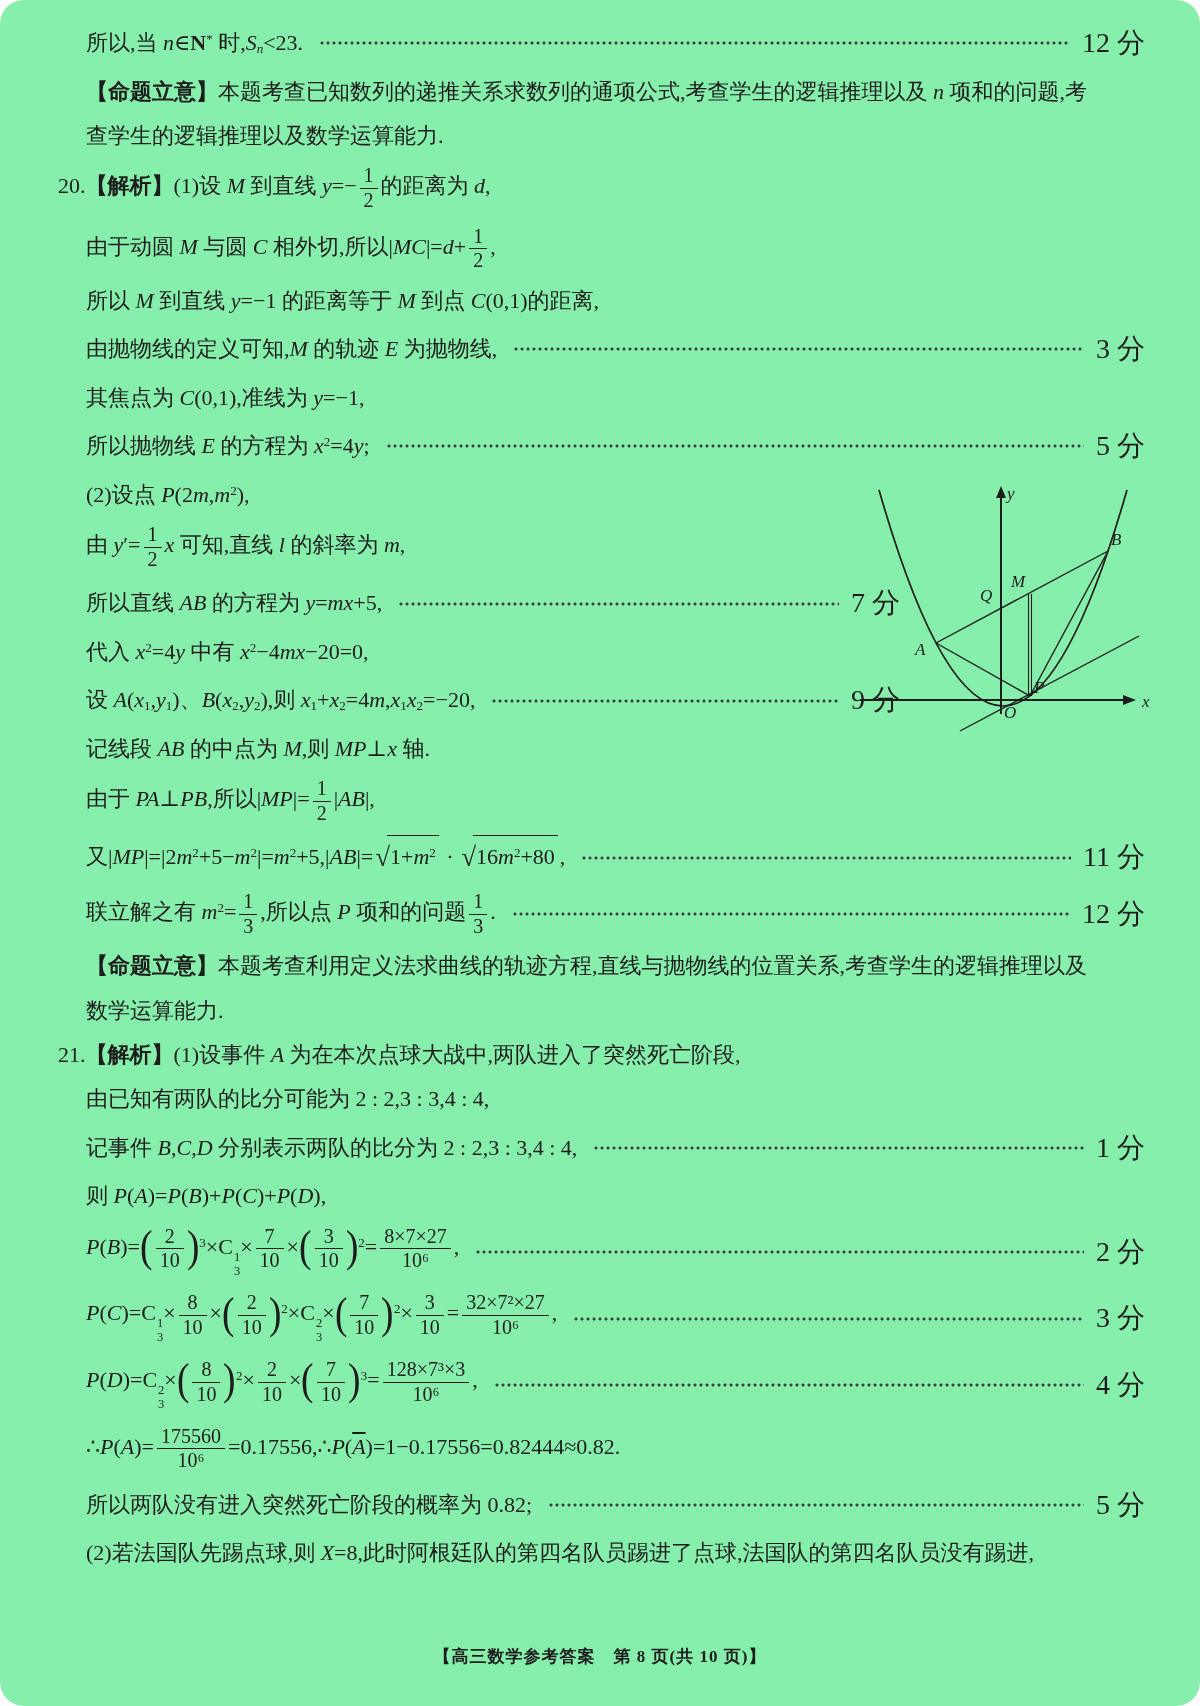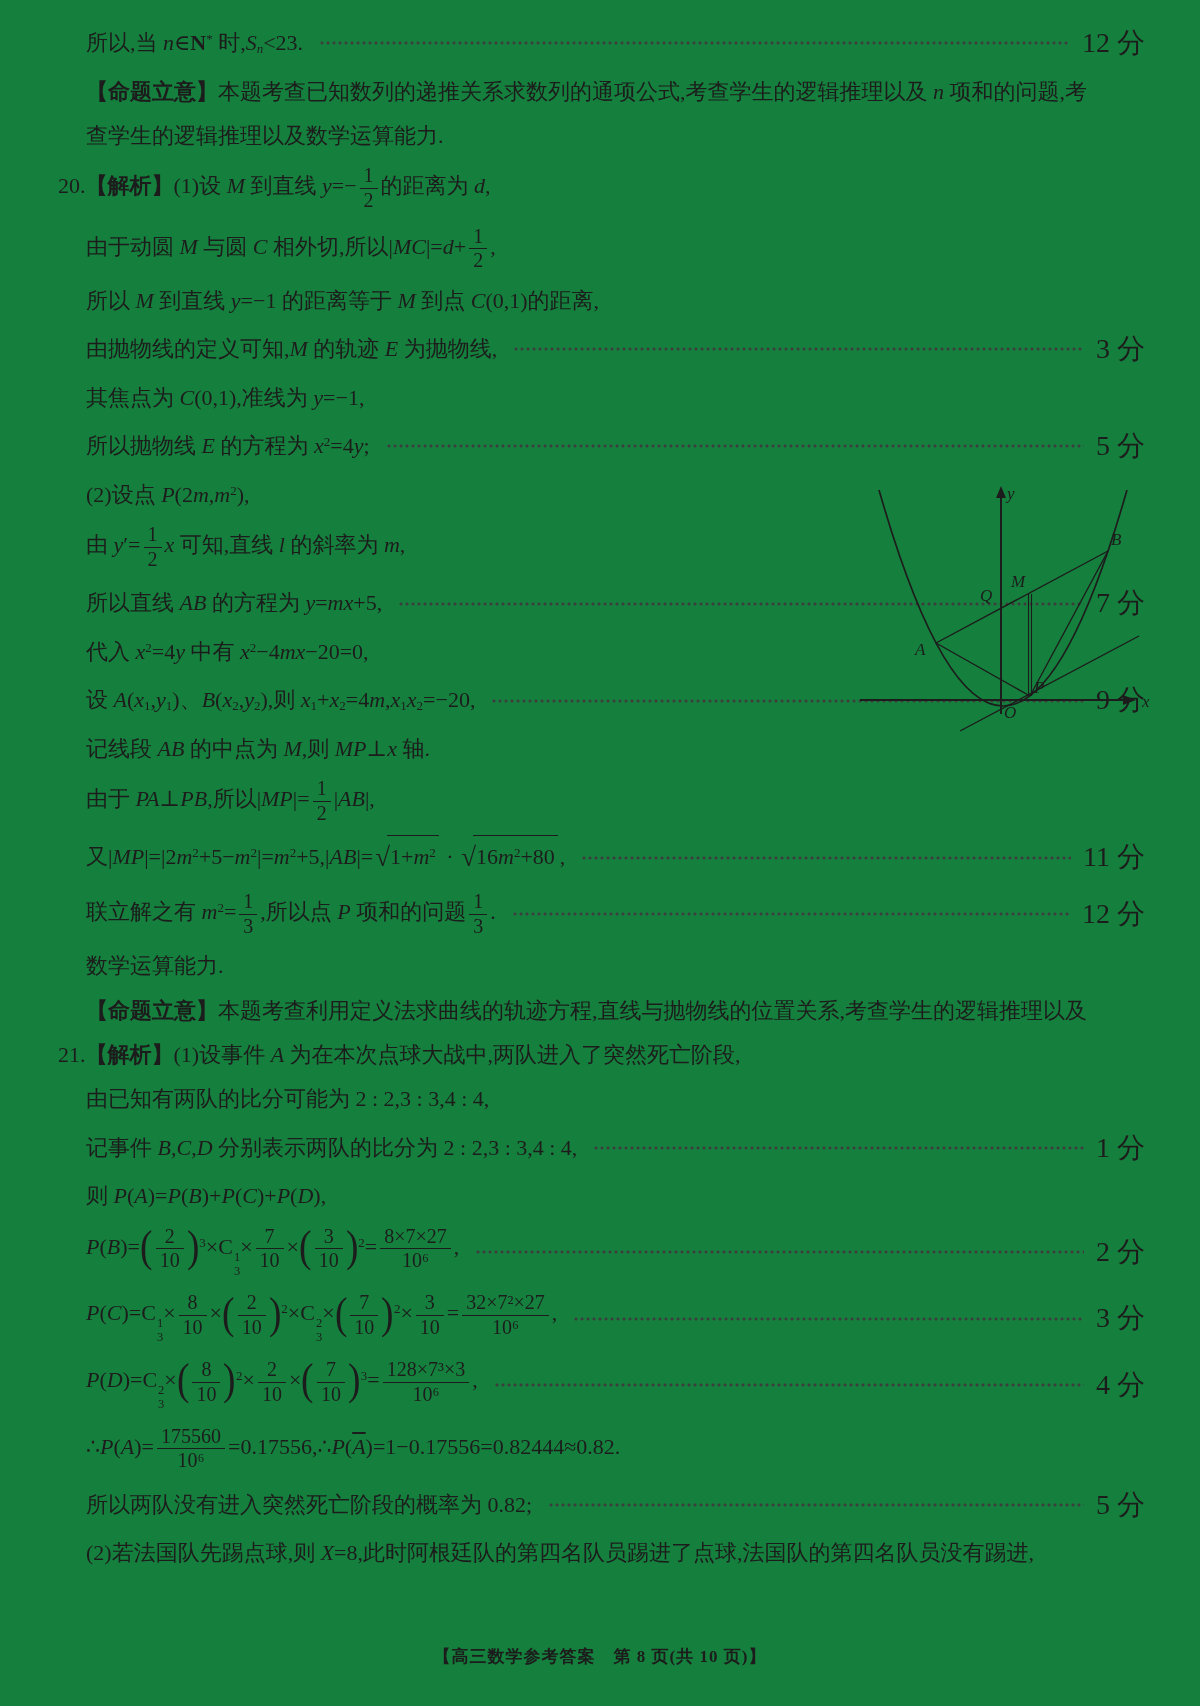--- a/index.html
+++ b/index.html
@@ -1,21 +1,21 @@
 <!DOCTYPE html>
 <html><head>
 <meta charset="utf-8">
 <style>
   html,body{margin:0;padding:0;background:#ffffff;}
-  .page{position:relative;width:1200px;height:1706px;background:#15803d;overflow:hidden;
-        font-family:"Liberation Serif","DejaVu Serif",serif;color:#1c1c1c;}
+  .page{position:relative;width:1200px;height:1706px;background:#86efac;overflow:hidden;
+        font-family:"Liberation Serif","DejaVu Serif",serif;color:#1c1c1c;border-radius:24px;}
   .doc{position:absolute;left:58px;top:10px;width:1087px;}
   .line{display:flex;align-items:center;margin:14px 0;font-size:22px;line-height:1.38;}
   .line.body{padding-left:28px;}
-  .line.fig{}
+  .line.fig{margin-right:245px;}
   .content{flex:0 0 auto;white-space:nowrap;}
   .rm{font-style:normal;}
   .it{font-style:italic;}
   .bold{font-weight:bold;}
   .sup{font-size:13px;vertical-align:0.55em;}
   .sub{font-size:13px;vertical-align:-0.25em;}
   .sub.it{font-style:italic;}
   .frac{display:inline-flex;flex-direction:column;vertical-align:middle;text-align:center;
         margin:0 3px;line-height:1.08;font-size:20px;}
   .frac .num{padding:0 4px 1px;}
@@ -124,24 +124,24 @@
             <span class="num">1</span>
             <span class="den">3</span>
           </span><span class="rm">,所以点 </span><span class="it">P</span><span class="rm"> 项和的问题</span><span class="frac">
             <span class="num">1</span>
             <span class="den">3</span>
           </span><span class="rm">.</span></span>
         <span class="leader"></span>
         <span class="score">12 分</span>
       </div>
       <div class="line body">
+        <span class="content"><span class="bold rm">【命题立意】</span><span class="rm">本题考查利用定义法求曲线的轨迹方程,直线与抛物线的位置关系,考查学生的逻辑推理以及</span></span>
+      </div>
+      <div class="line body">
         <span class="content"><span class="rm">数学运算能力.</span></span>
-      </div>
-      <div class="line body">
-        <span class="content"><span class="bold rm">【命题立意】</span><span class="rm">本题考查利用定义法求曲线的轨迹方程,直线与抛物线的位置关系,考查学生的逻辑推理以及</span></span>
       </div>
       <div class="line num">
         <span class="content"><span class="rm">21.</span><span class="bold rm">【解析】</span><span class="rm">(1)设事件 </span><span class="it">A</span><span class="rm"> 为在本次点球大战中,两队进入了突然死亡阶段,</span></span>
       </div>
       <div class="line body">
         <span class="content"><span class="rm">由已知有两队的比分可能为 2 : 2,3 : 3,4 : 4,</span></span>
       </div>
       <div class="line body">
         <span class="content"><span class="rm">记事件 </span><span class="it">B</span><span class="rm">,</span><span class="it">C</span><span class="rm">,</span><span class="it">D</span><span class="rm"> 分别表示两队的比分为 2 : 2,3 : 3,4 : 4,</span></span>
         <span class="leader"></span>

